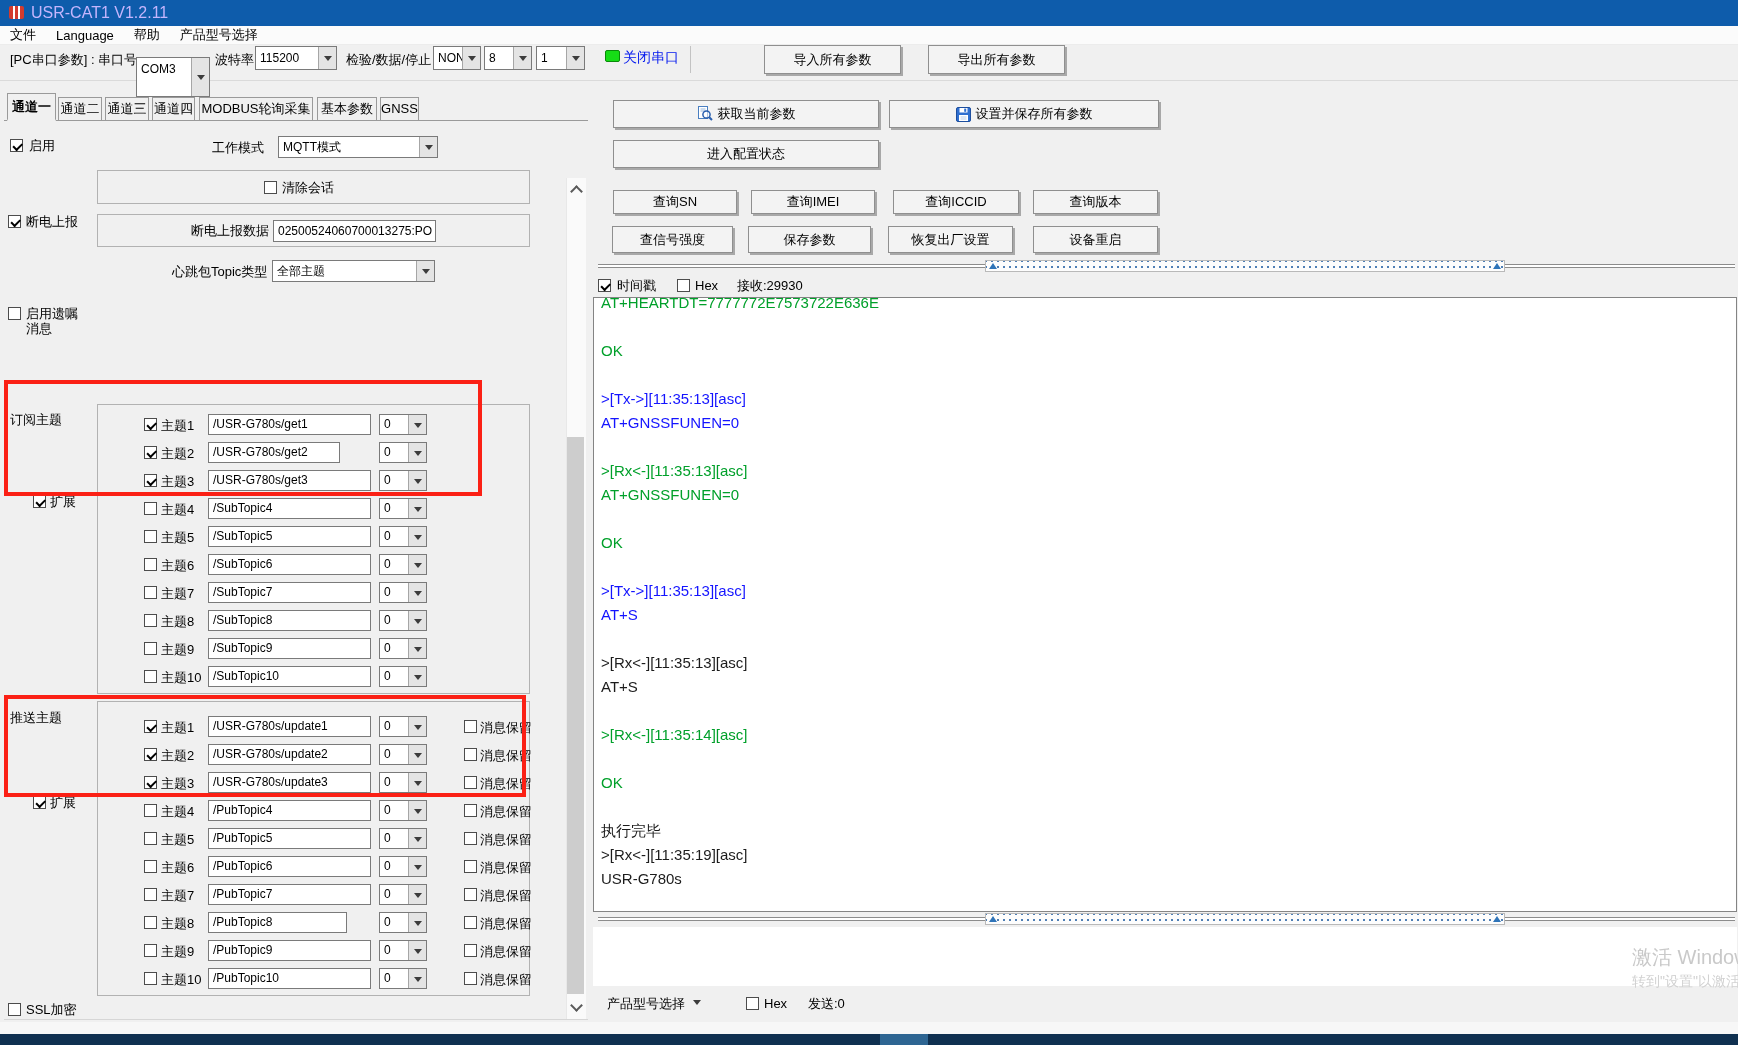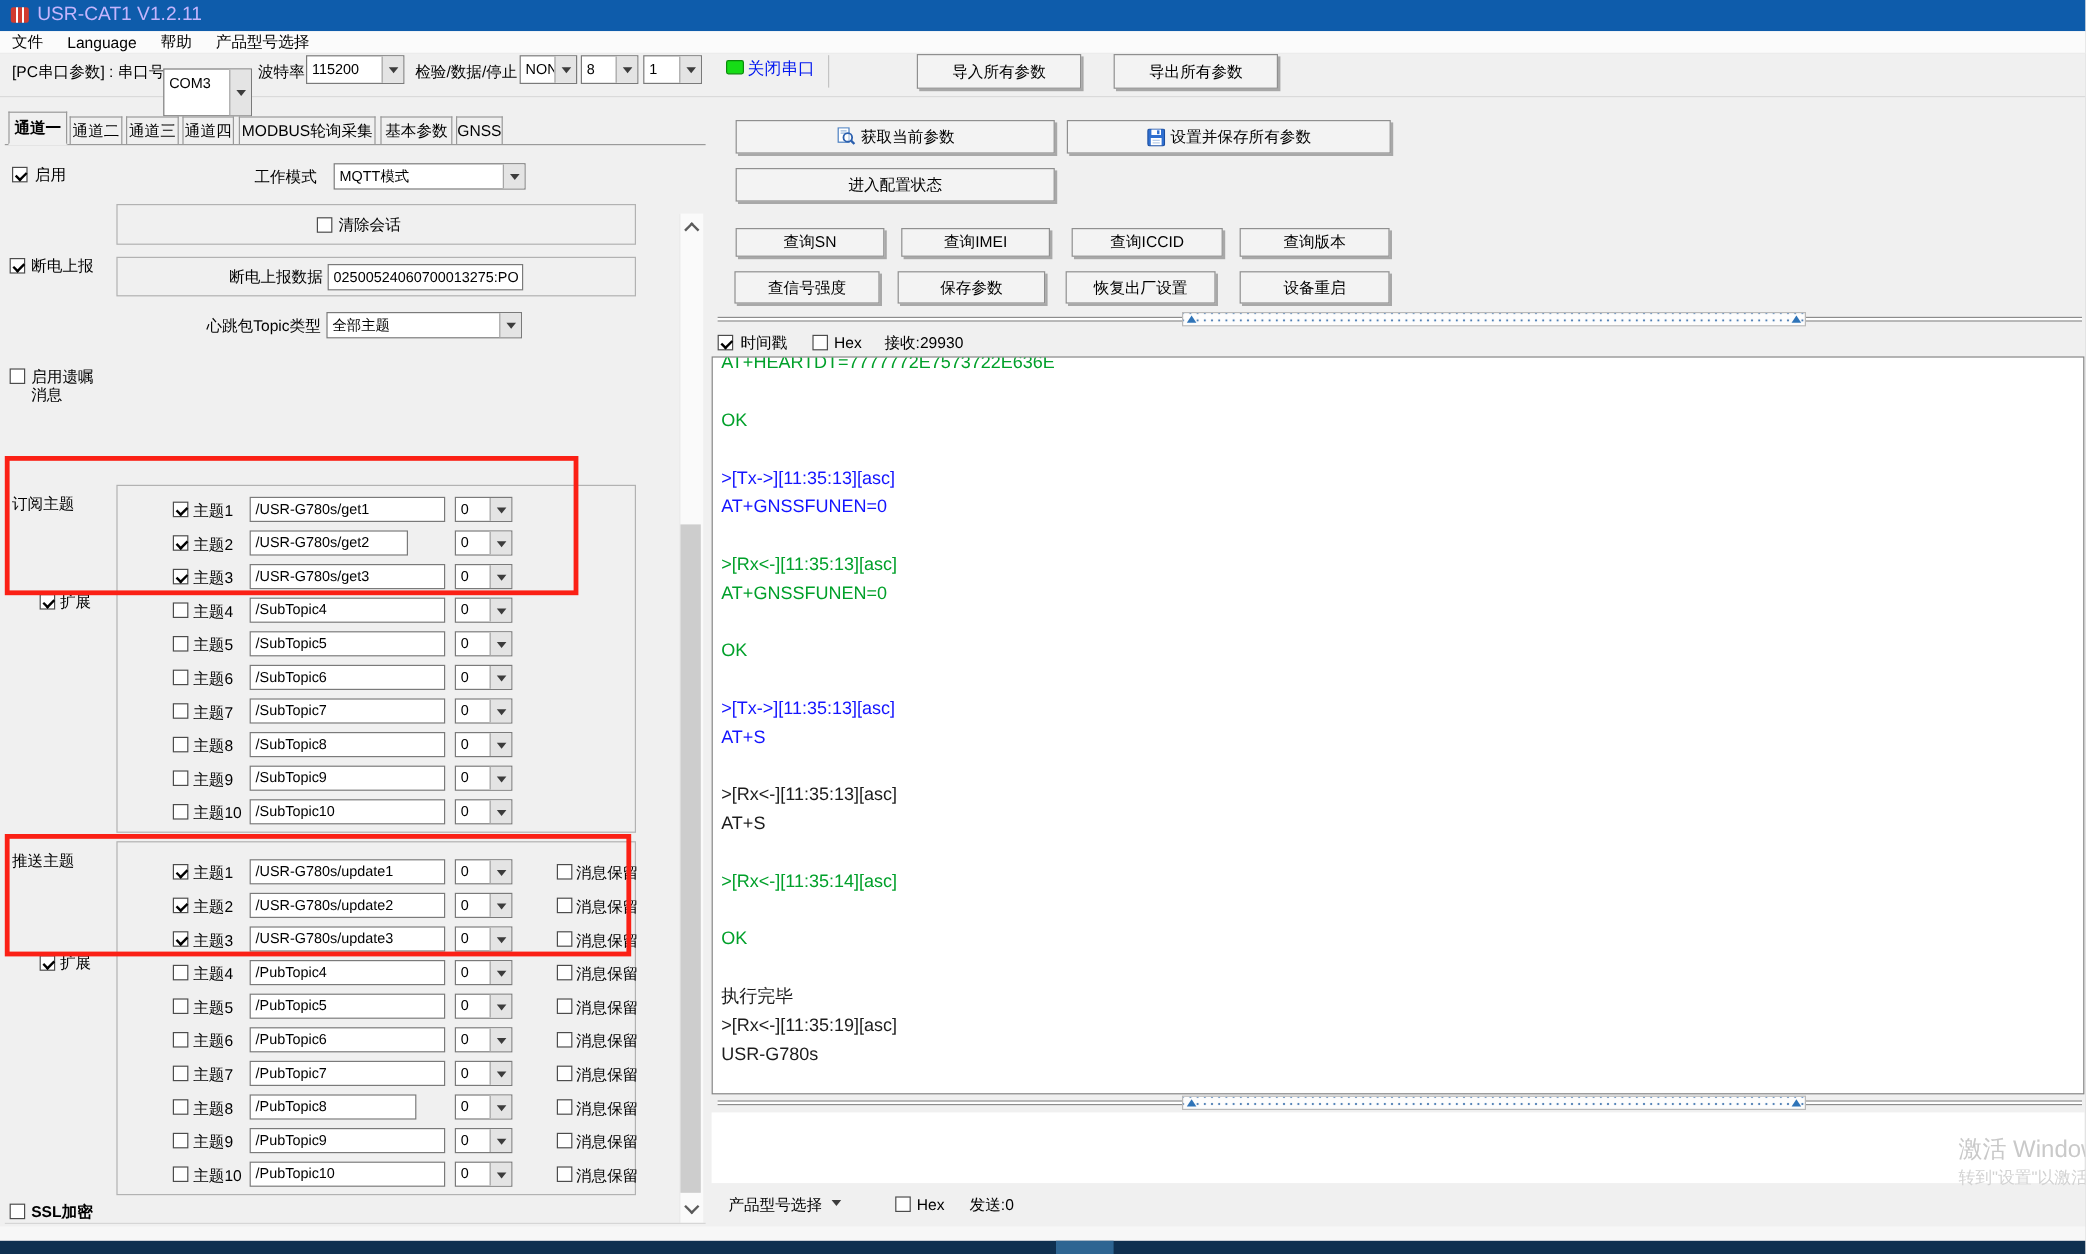--- a/index.html
+++ b/index.html
@@ -377,21 +377,21 @@
         </div>
         <div class="cb" style="left: 366px; top: 4px;"></div>
         <div class="rlbl" style="left: 382px; top: 4px;">消息保留</div>
       </div>
     </div>
 
   <span class="cb on" style="left:33px;top:796px;"></span>
   <span class="lbl" style="left:50px;top:795px;">扩展</span>
 
   <span class="cb" style="left:8px;top:1003px;"></span>
-  <span class="lbl" style="left:26px;top:1002px;font-weight:bold;">SSL加密</span>
+  <span class="lbl" style="left:26px;top:1002px;">SSL加密</span>
 
   <div class="redbox" style="left:4px;top:380px;width:478px;height:116px;"></div>
   <div class="redbox" style="left:4px;top:695px;width:522px;height:102px;"></div>
 
   <div class="vtrack"></div>
   <span class="chev up" style="left:570px;top:184px;"></span>
   <div class="vthumb"></div>
   <span class="chev dn" style="left:570px;top:1002px;"></span>
   <div class="vsep" style="left:4px;top:1019px;width:584px;height:1px;background:#d6d6d6;"></div>
 

